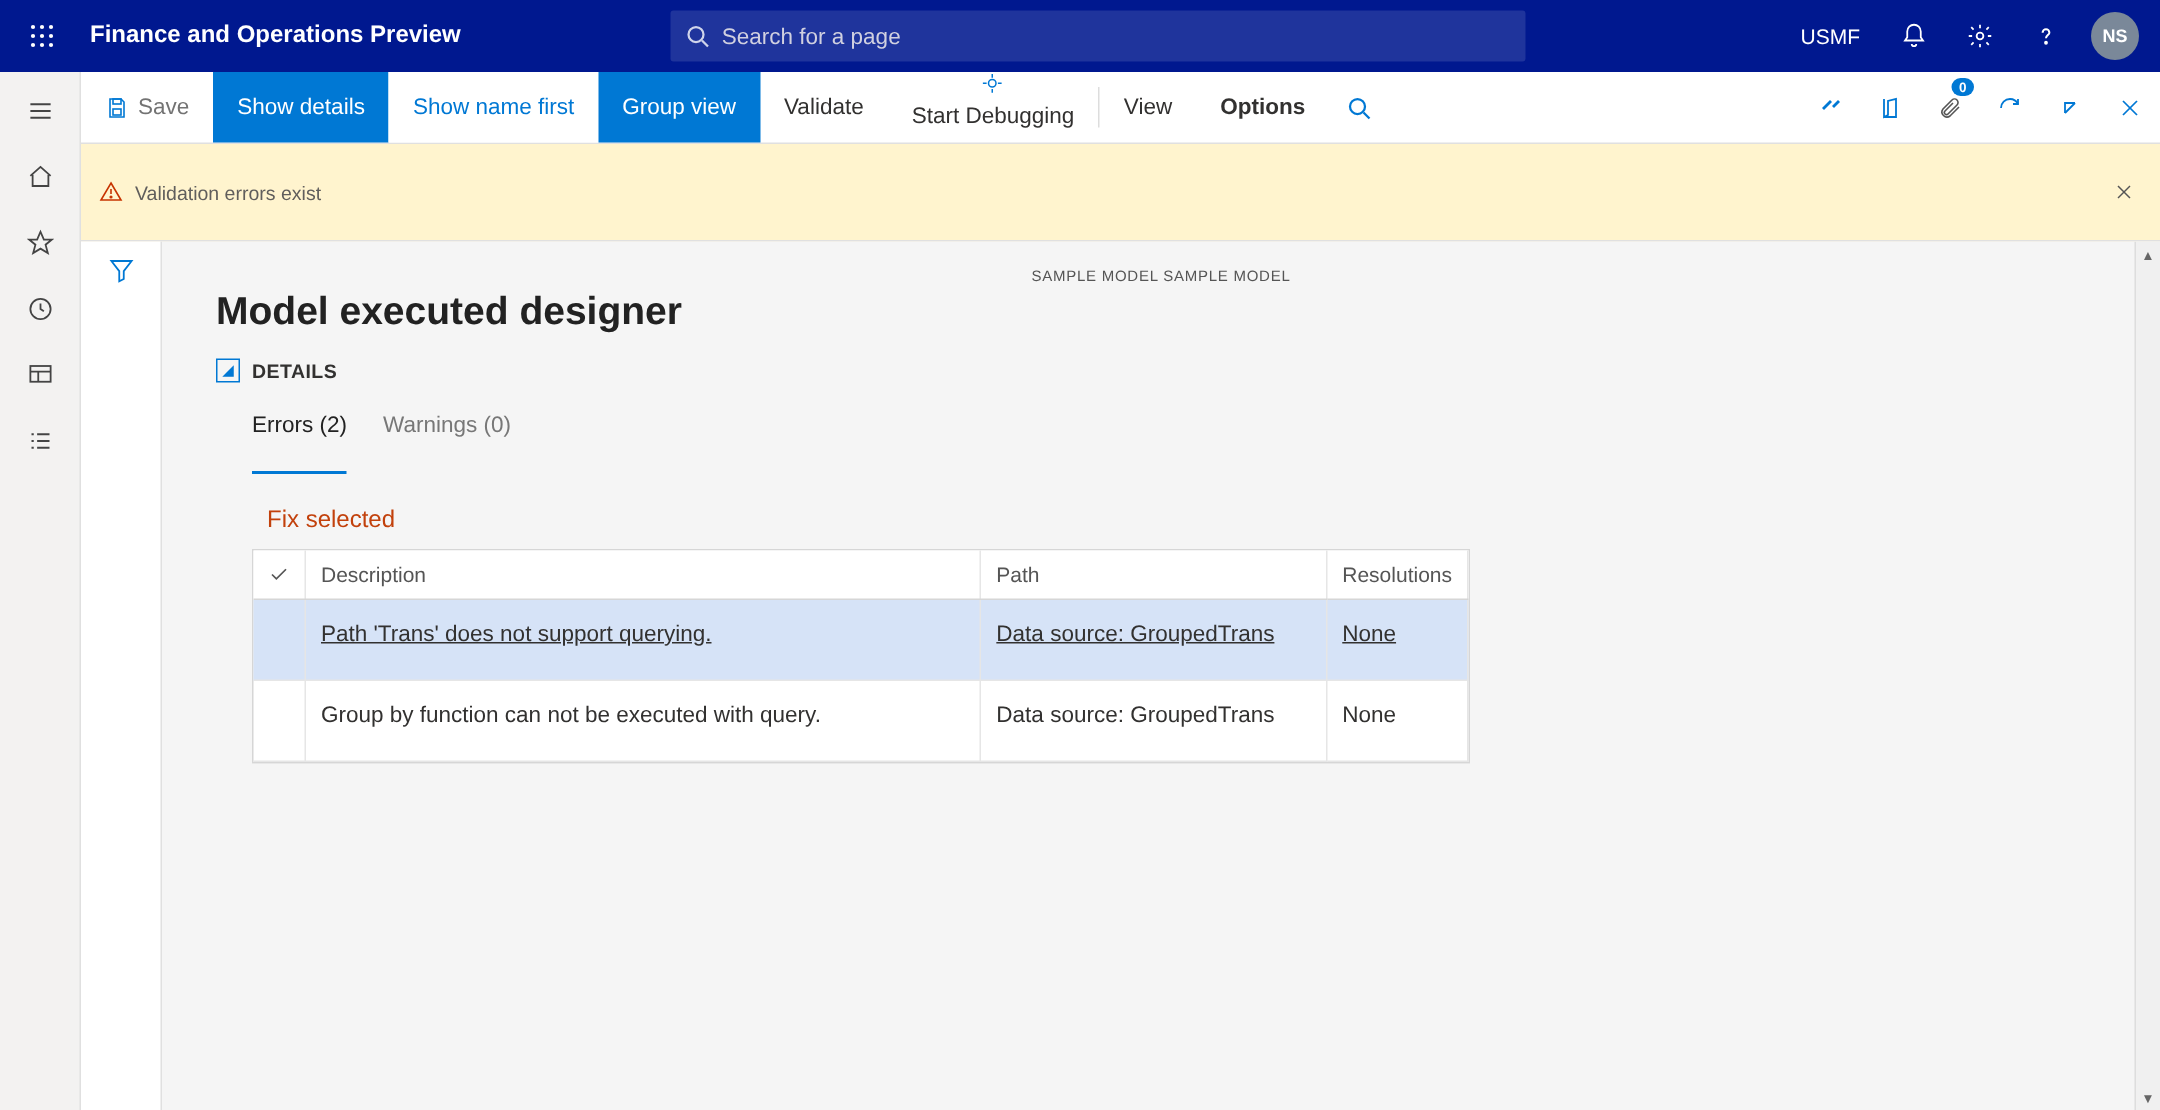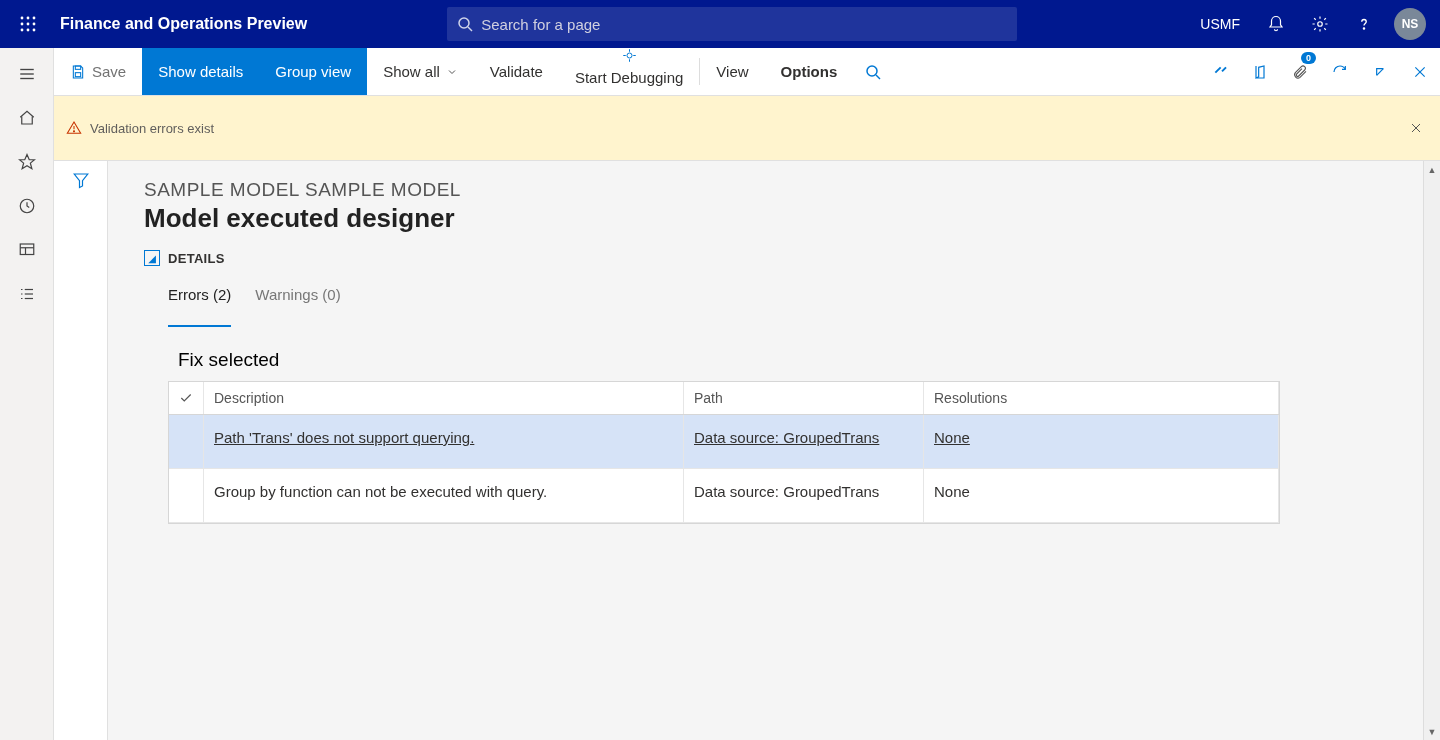--- a/index.html
+++ b/index.html
@@ -40,33 +40,33 @@
   
   .warn-strip { background: #fff4ce; border-bottom: 1px solid #e0e0e0; display: flex; align-items: center; padding: 20px 12px; font-size: 13px; color: #605e5c; }
   .warn-strip .close { margin-left:auto; cursor:pointer; width:24px; height:24px; display:flex; align-items:center; justify-content:center; }
 
   
   .content-wrap { flex:1; display:flex; }
   .side-pane { width:54px; border-right:1px solid #e0e0e0; background:#fff; display:flex; justify-content:center; padding-top:10px; }
   .filter-ico { color:#0078d4; cursor:pointer;}
 
   .page { flex:1; background:#f5f5f5; padding: 18px 36px; overflow:auto; position:relative; }
-  .breadcrumb { font-size:19px; color:#555; letter-spacing:.5px; }
+  .breadcrumb { font-size:10px; color:#555; letter-spacing:.5px;text-align:center; }
   .page-title { font-size:26px; font-weight:600; margin-top:2px; color:#222; }
   .section-hdr { display:flex; align-items:center; gap:8px; margin-top:16px; }
   .collapse-box { width:16px; height:16px; border:1px solid #0078d4; display:flex; align-items:center; justify-content:center; color:#0078d4; font-size:10px; cursor:pointer; }
   .section-title { font-size:13px; font-weight:700; letter-spacing:.3px; }
 
   .tabs { display:flex; gap:24px; margin: 16px 0 0 24px; font-size:15px; }
   .tab { padding: 4px 0 22px 0; cursor:pointer; color:#777; }
   .tab.active { color:#222; border-bottom:2px solid #0078d4; font-weight:400; }
 
-  .fix-btn { margin: 22px 0 10px 34px; color:#000000; font-size:19px; cursor: default; }
-
-  .grid { margin: 0 0 0 24px; background:#fff; border:1px solid #d6d6d6; width: 1112px; }
+  .fix-btn { margin: 22px 0 10px 34px; color:#c2410c; font-size:16px; cursor: default; }
+
+  .grid { margin: 0 0 0 24px; background:#fff; border:1px solid #d6d6d6; width: 812px; }
   .grid table { width:100%; border-collapse: collapse; }
   .grid th { text-align:left; font-weight:400; color:#555; font-size:14px; padding:8px 10px; border-right:1px solid #e6e6e6; border-bottom:1px solid #d6d6d6; background:#fff; }
   .grid th.chk { width:34px; text-align:center; }
   .grid td { padding:14px 10px 22px 10px; border-right:1px solid #e6e6e6; border-bottom:1px solid #e6e6e6; font-size:15px; vertical-align:top; }
   .grid tr.selected td { background:#d6e3f7;text-decoration:underline; }
   .grid td.chk { width:34px; }
 
   .vscroll { position:absolute; right:0; top:0; bottom:0; width:17px; background:#f0f0f0; border-left:1px solid #ddd; display:flex; flex-direction:column; }
   .vscroll .arrow { height:17px; display:flex; align-items:center; justify-content:center; font-size:9px; color:#666; }
   .vscroll .track { flex:1; }
@@ -176,29 +176,26 @@
         <svg width="16" height="16" viewBox="0 0 24 24" fill="none" stroke="#0078d4" stroke-width="1.6">
             <path d="M5 3h11l3 3v15H5z"></path>
             <rect x="8" y="3" width="8" height="5"></rect>
             <rect x="8" y="13" width="8" height="6"></rect>
           </svg>
         <span>Save</span>
       </button>
       <button class="ab-btn active">
           <span>Show details</span>
         </button>
+      <button class="ab-btn link">
+          <span>Show name first</span>
+        </button>
       <button class="ab-btn active">
           <span>Group view</span>
         </button>
-      <button class="ab-btn">
-        <span>Show all</span>
-        <svg width="12" height="12" viewBox="0 0 24 24" fill="none" stroke="#555" stroke-width="2">
-            <polyline points="6 9 12 15 18 9"></polyline>
-          </svg>
-      </button>
       <button class="ab-btn">
           <span>Validate</span>
         </button>
       <button class="ab-btn" style="color:#0078d4;flex-direction:column;">
         <svg width="15" height="15" viewBox="0 0 24 24" fill="none" stroke="#0078d4" stroke-width="1.6">
             <circle cx="12" cy="12" r="4"></circle>
             <line x1="12" y1="2" x2="12" y2="6"></line>
             <line x1="12" y1="18" x2="12" y2="22"></line>
             <line x1="2" y1="12" x2="6" y2="12"></line>
             <line x1="18" y1="12" x2="22" y2="12"></line>

